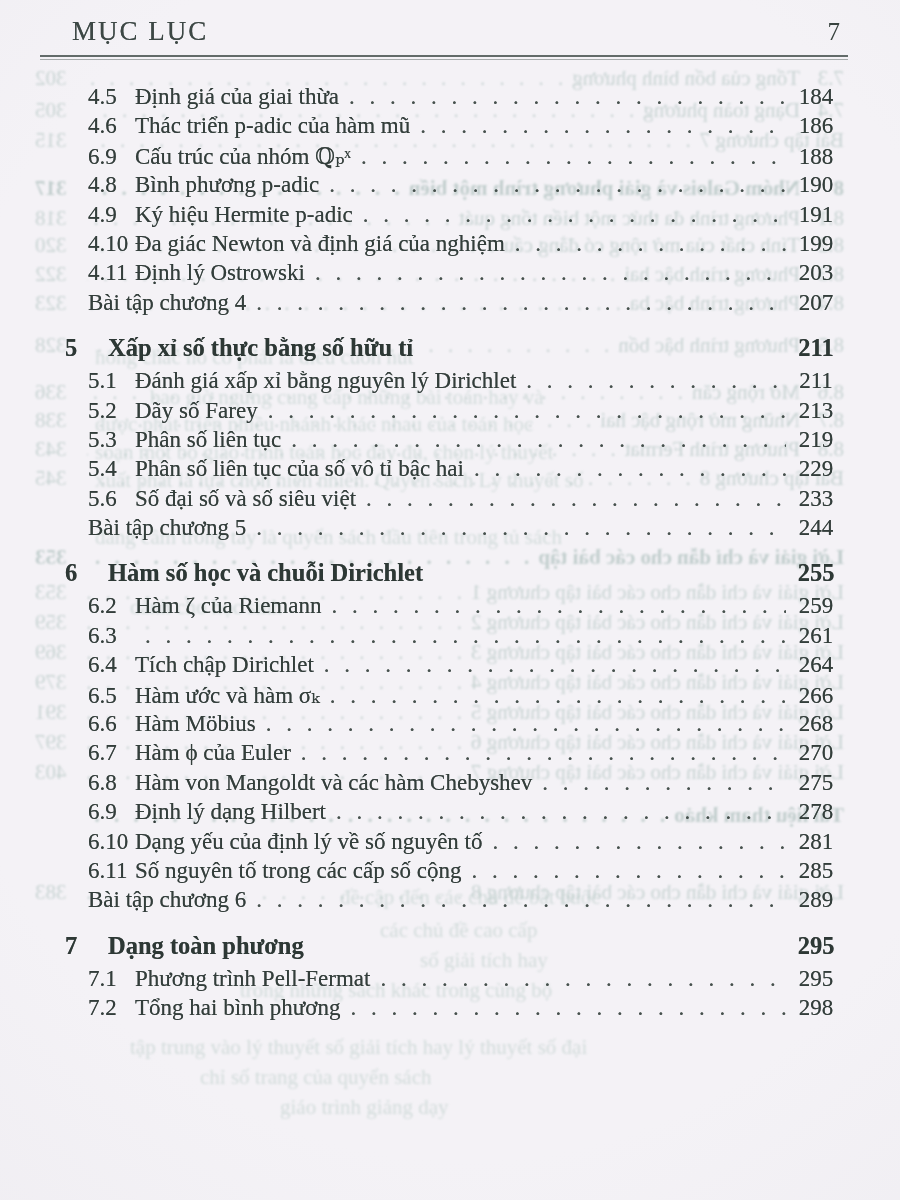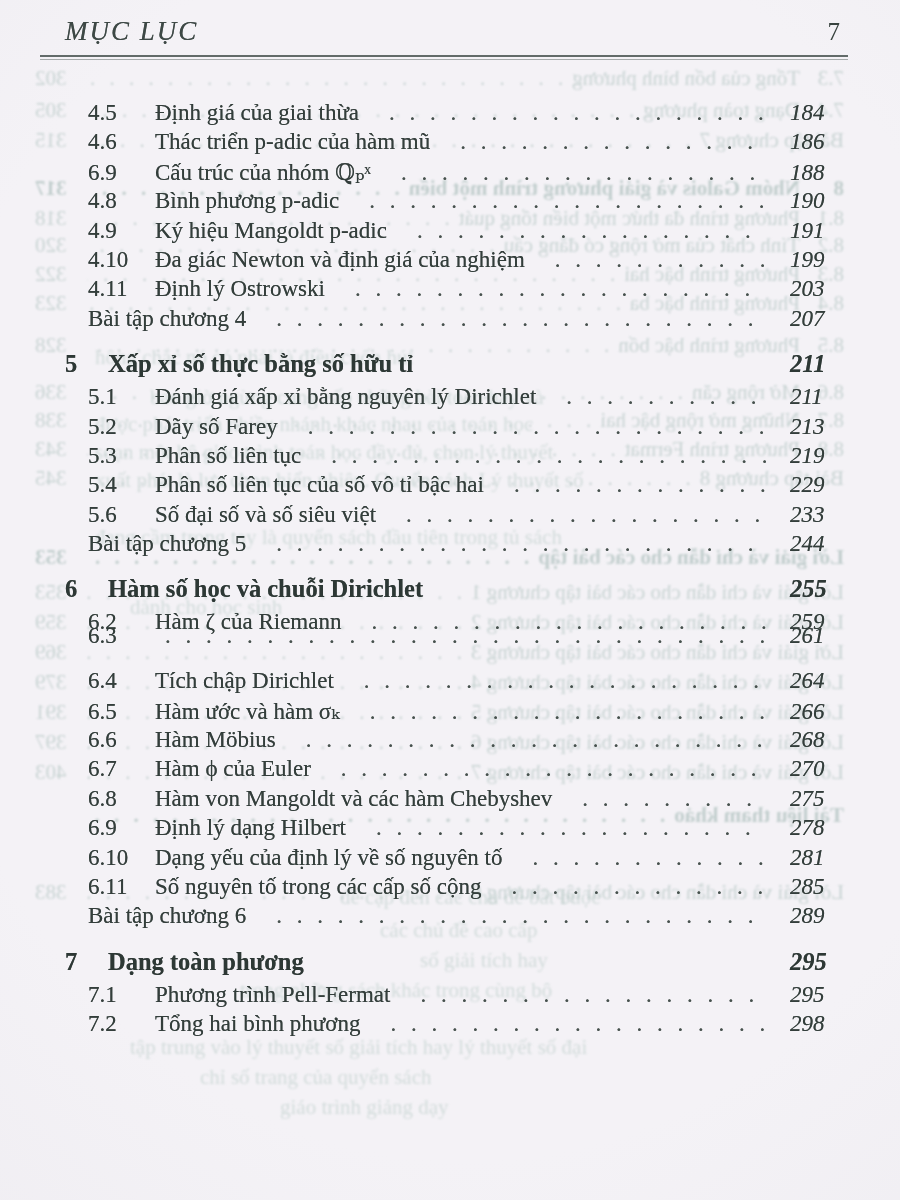--- a/index.html
+++ b/index.html
@@ -5,37 +5,37 @@
   html,body{margin:0;padding:0;}
   body{
     width:900px;height:1200px;overflow:hidden;position:relative;
     background:radial-gradient(135% 115% at 52% 45%, #f4f2f6 45%, #edebf0 78%, #e6e4ea 100%);
     font-family:"Liberation Serif","DejaVu Serif",serif;
     color:#333e3b;
   }
   .page{position:absolute;inset:0;}
   
   .header{position:absolute;left:65px;right:60px;top:16px;display:flex;align-items:baseline;}
-  .header-title{font-style:italic;font-size:27px;letter-spacing:2px;color:#3d4845;text-shadow:0 0 .6px rgba(61,72,69,.75);}
+  .header-title{font-size:27px;letter-spacing:2px;color:#3d4845;text-shadow:0 0 .6px rgba(61,72,69,.75);margin-left:7px;}
   .header-spacer{flex:1;}
   .header-page{font-size:25px;color:#38433f;}
   .header-rule{position:absolute;left:40px;right:52px;top:55px;height:4px;
     border-top:2px solid rgba(72,84,80,.85);}
   .header-rule::after{content:"";display:block;margin-top:2px;border-top:1px solid rgba(72,84,80,.45);}
   
   .toc{position:absolute;left:65px;right:58px;top:84px;}
   .row{display:flex;align-items:baseline;height:29.4px;font-size:23px;white-space:nowrap;
        text-shadow:0 0 .5px rgba(50,60,57,.7);}
-  .row.sub{padding-left:23px;gap:20px;}
+  .row.sub{padding-left:23px;}
   .row .num{flex:none;width:47px;}
-  .row .title{flex:none;margin-top:16px;}
+  .row .title{flex:none;}
   .row .leader{flex:1;overflow:hidden;white-space:nowrap;margin:0 4px 0 10px;color:#46514d;}
   .row .leader::after{content:". . . . . . . . . . . . . . . . . . . . . . . . . . . . . . . . . . . . . . . . . . . . . . . . . . . .";
        word-spacing:9px;}
-  .row .pg{flex:none;min-width:52px;text-align:left;font-style:italic;}
+  .row .pg{flex:none;min-width:52px;text-align:center;}
   .row.chapter{font-weight:bold;font-size:24.5px;margin-top:15px;height:34px;color:#2d3835;}
   .row.chapter .num{width:43px;}
   .row.chapter .leader{visibility:hidden;}
   
   .ghost-row{position:absolute;left:35px;right:56px;display:flex;align-items:baseline;
        font-size:21px;height:26px;color:#aec2be;opacity:.62;filter:blur(1px);
        transform:scaleX(-1);white-space:nowrap;}
   .ghost-row.gbold{font-weight:bold;color:#a2b8b4;}
   .ghost-row .num{flex:none;width:44px;}
   .ghost-row .leader{flex:1;overflow:hidden;white-space:nowrap;margin:0 4px 0 9px;}
@@ -219,21 +219,21 @@
         <span class="pg">188</span>
       </div>
       <div class="row sub">
         <span class="num">4.8</span>
         <span class="title">Bình phương p-adic</span>
         <span class="leader"></span>
         <span class="pg">190</span>
       </div>
       <div class="row sub">
         <span class="num">4.9</span>
-        <span class="title">Ký hiệu Mangoldt p-adic</span>
+        <span class="title">Ký hiệu Hermite p-adic</span>
         <span class="leader"></span>
         <span class="pg">191</span>
       </div>
       <div class="row sub">
         <span class="num">4.10</span>
         <span class="title">Đa giác Newton và định giá của nghiệm</span>
         <span class="leader"></span>
         <span class="pg">199</span>
       </div>
       <div class="row sub">

